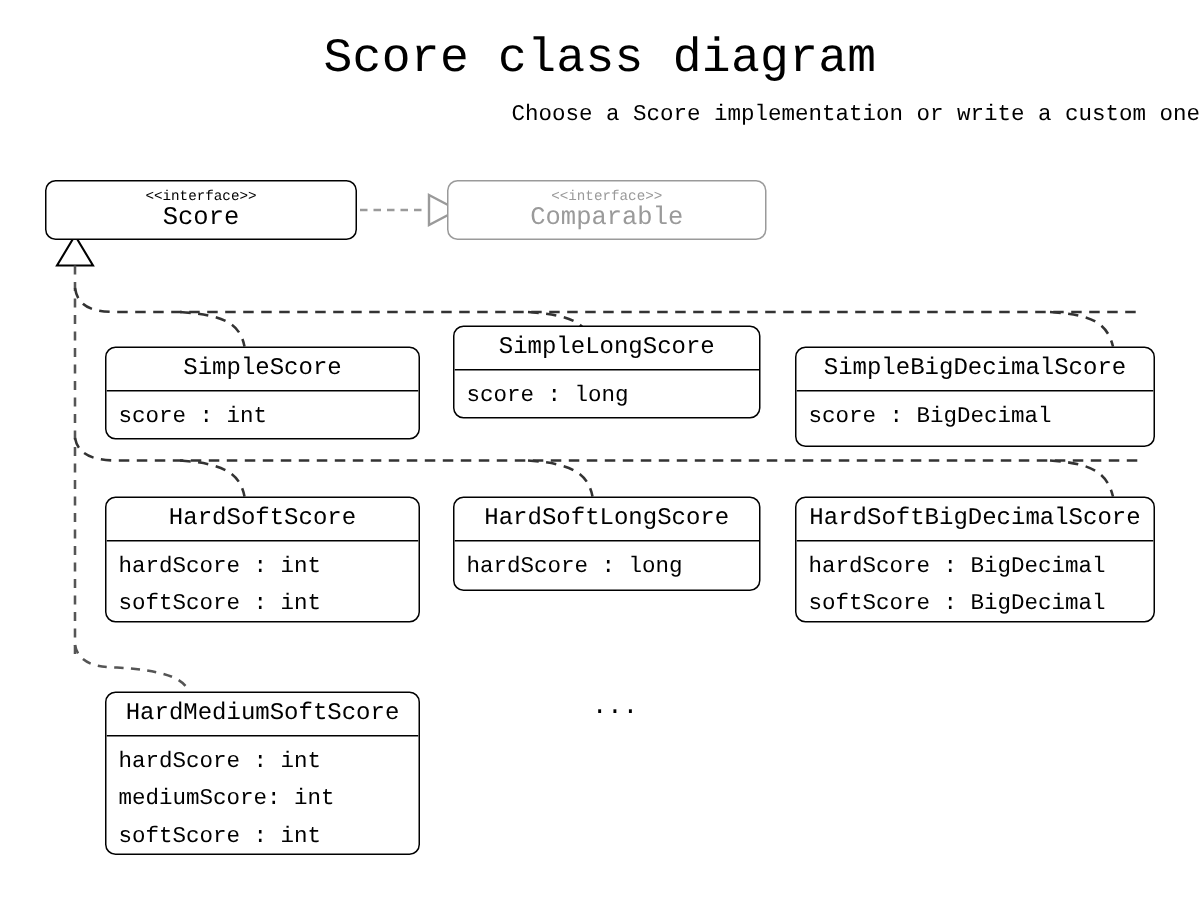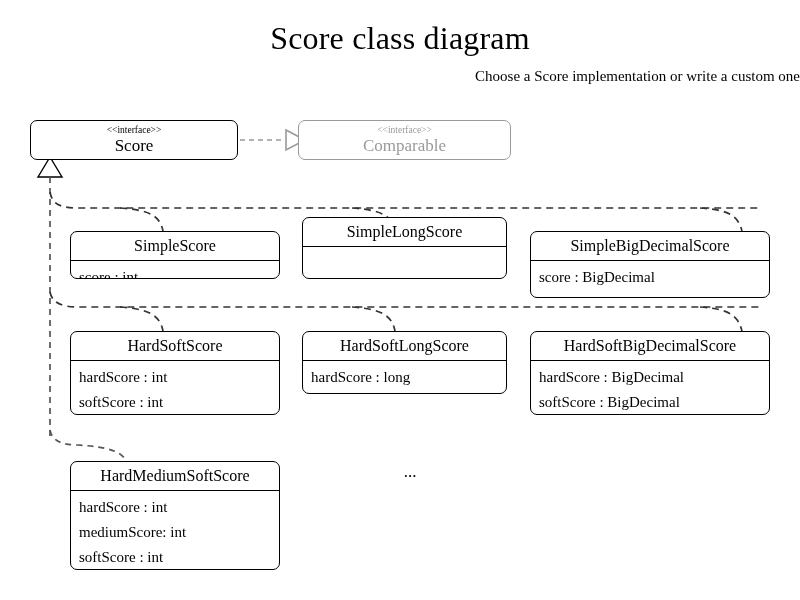--- a/index.html
+++ b/index.html
@@ -5,21 +5,21 @@
   html, body {
     margin: 0;
     padding: 0;
     background: #ffffff;
   }
   #page {
     position: relative;
     width: 800px;
     height: 600px;
     background: #ffffff;
-    font-family: Liberation Serif, serif;
+    font-family: Liberation Mono, monospace;
     overflow: hidden;
   }
 
   
   #diagram-title {
     position: absolute;
     left: 0;
     top: 20px;
     width: 800px;
     text-align: center;
@@ -156,29 +156,32 @@
   <div class="node iface-node" style="left:30px; top:120px; width:208px; height:40px;">
     <div class="stereotype">&lt;&lt;interface&gt;&gt;</div>
     <div class="iface-name">Score</div>
   </div>
 
   <div class="node iface-node muted" style="left:298px; top:120px; width:213px; height:40px;">
     <div class="stereotype">&lt;&lt;interface&gt;&gt;</div>
     <div class="iface-name">Comparable</div>
   </div>
 
-  <div class="node" style="left:70px; top:231px; width:210px; height:48px;">
+  <div class="node" style="left:70px; top:231px; width:210px; height:62px;">
     <div class="class-title">SimpleScore</div>
     <div class="class-body">
       <div class="attr">score : int</div>
     </div>
   </div>
 
   <div class="node" style="left:302px; top:217px; width:205px; height:62px;">
     <div class="class-title">SimpleLongScore</div>
+    <div class="class-body">
+      <div class="attr">score : long</div>
+    </div>
   </div>
 
   <div class="node" style="left:530px; top:231px; width:240px; height:67px;">
     <div class="class-title">SimpleBigDecimalScore</div>
     <div class="class-body">
       <div class="attr">score : BigDecimal</div>
     </div>
   </div>
 
   <div class="node" style="left:70px; top:331px; width:210px; height:84px;">

